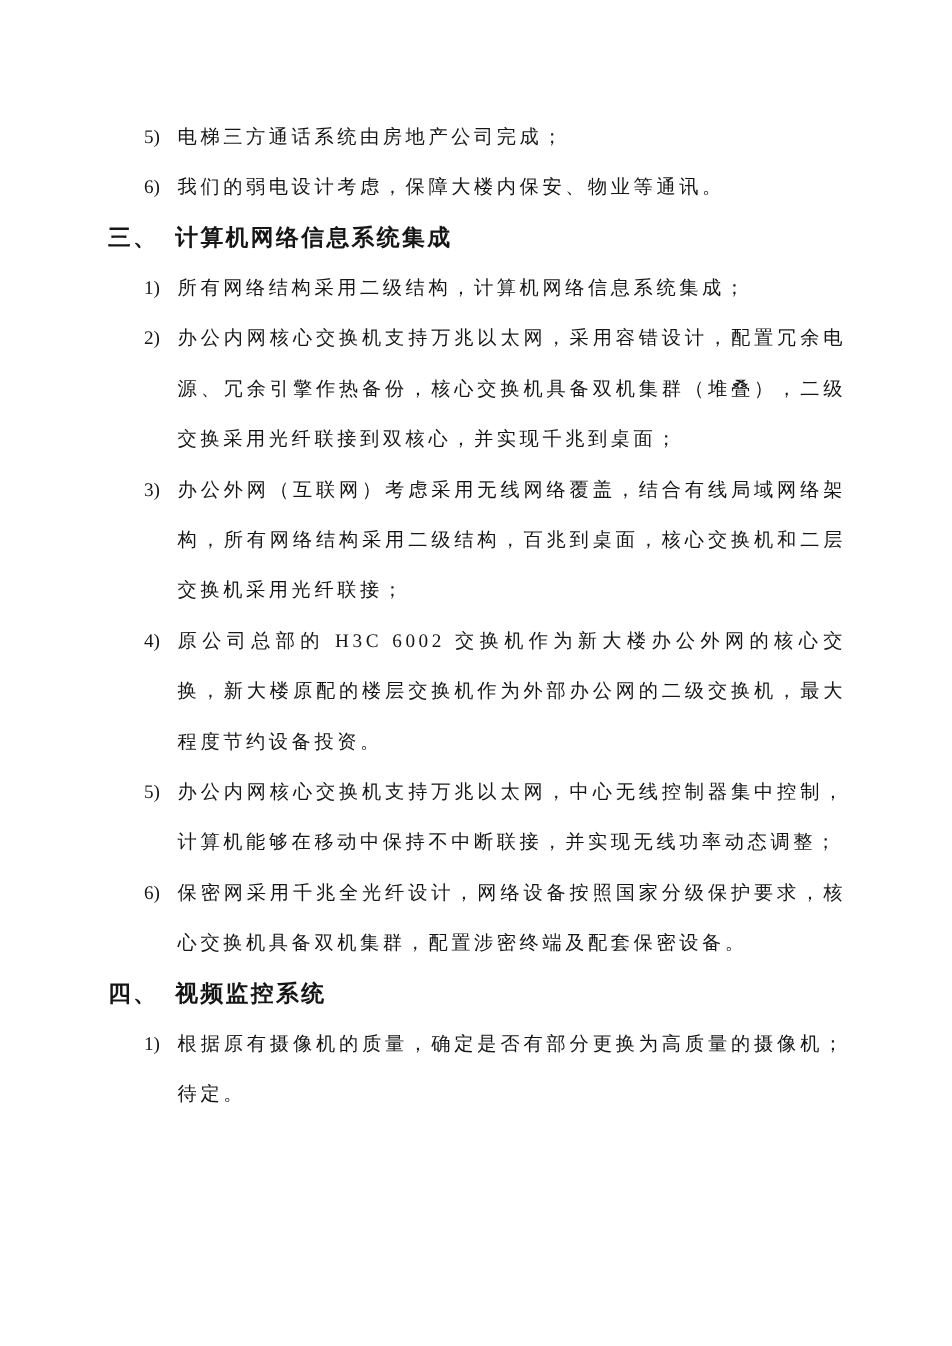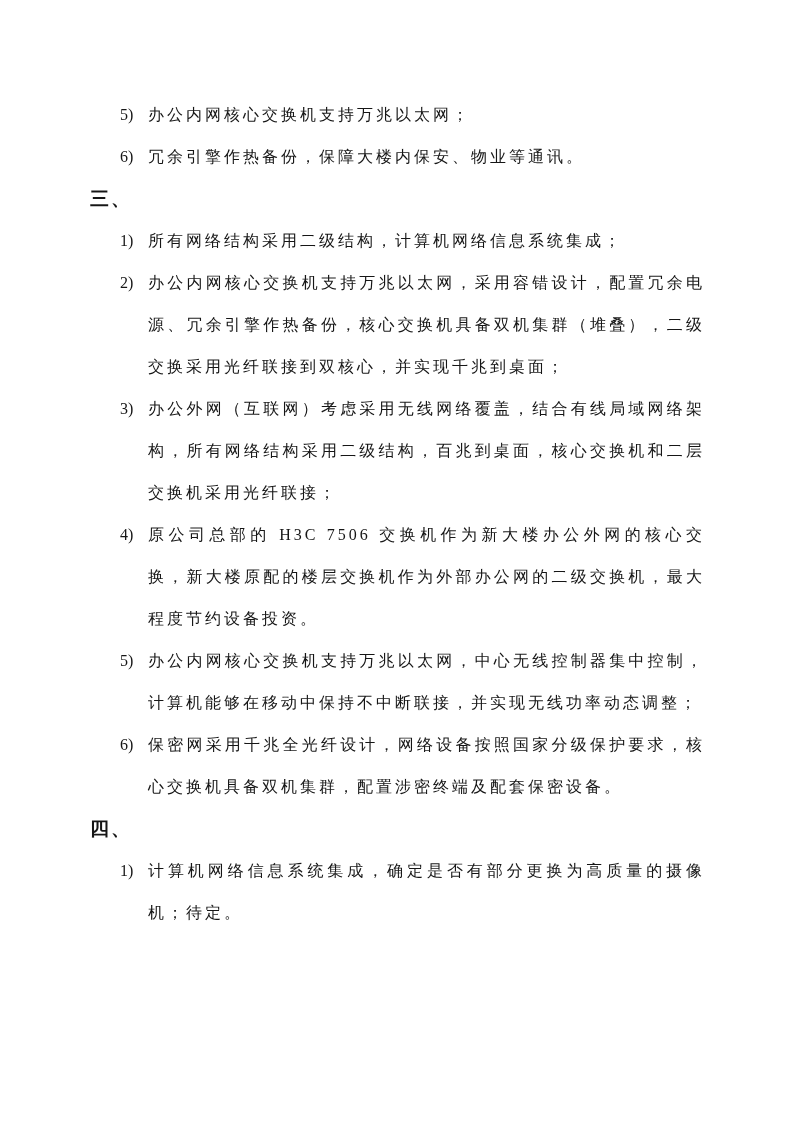--- a/index.html
+++ b/index.html
@@ -57,54 +57,56 @@
     text-indent: 35px;
   }
 </style>
 </head>
 <body>
 
 <div class="page">
   <div id="doc-content">
       <div class="block li">
         <span class="li-num">5)</span>
-        <div class="li-text">办公内网核心交换机支持万兆以太网；</div>
+        <div class="li-text">电梯三方通话系统由房地产公司完成；</div>
       </div>
       <div class="block li">
         <span class="li-num">6)</span>
-        <div class="li-text">冗余引擎作热备份，保障大楼内保安、物业等通讯。</div>
+        <div class="li-text">我们的弱电设计考虑，保障大楼内保安、物业等通讯。</div>
       </div>
       <div class="block heading">
         <span class="h-num">三、</span>
+        <span class="h-title">计算机网络信息系统集成</span>
       </div>
       <div class="block li">
         <span class="li-num">1)</span>
         <div class="li-text">所有网络结构采用二级结构，计算机网络信息系统集成；</div>
       </div>
       <div class="block li">
         <span class="li-num">2)</span>
         <div class="li-text">办公内网核心交换机支持万兆以太网，采用容错设计，配置冗余电源、冗余引擎作热备份，核心交换机具备双机集群（堆叠），二级交换采用光纤联接到双核心，并实现千兆到桌面；</div>
       </div>
       <div class="block li">
         <span class="li-num">3)</span>
         <div class="li-text">办公外网（互联网）考虑采用无线网络覆盖，结合有线局域网络架构，所有网络结构采用二级结构，百兆到桌面，核心交换机和二层交换机采用光纤联接；</div>
       </div>
       <div class="block li">
         <span class="li-num">4)</span>
-        <div class="li-text">原公司总部的 H3C 7506 交换机作为新大楼办公外网的核心交换，新大楼原配的楼层交换机作为外部办公网的二级交换机，最大程度节约设备投资。</div>
+        <div class="li-text">原公司总部的 H3C 6002 交换机作为新大楼办公外网的核心交换，新大楼原配的楼层交换机作为外部办公网的二级交换机，最大程度节约设备投资。</div>
       </div>
       <div class="block li">
         <span class="li-num">5)</span>
         <div class="li-text">办公内网核心交换机支持万兆以太网，中心无线控制器集中控制，计算机能够在移动中保持不中断联接，并实现无线功率动态调整；</div>
       </div>
       <div class="block li">
         <span class="li-num">6)</span>
         <div class="li-text">保密网采用千兆全光纤设计，网络设备按照国家分级保护要求，核心交换机具备双机集群，配置涉密终端及配套保密设备。</div>
       </div>
       <div class="block heading">
         <span class="h-num">四、</span>
+        <span class="h-title">视频监控系统</span>
       </div>
       <div class="block li">
         <span class="li-num">1)</span>
-        <div class="li-text">计算机网络信息系统集成，确定是否有部分更换为高质量的摄像机；待定。</div>
+        <div class="li-text">根据原有摄像机的质量，确定是否有部分更换为高质量的摄像机；待定。</div>
       </div>
     </div>
 </div>
 
 </body></html>

